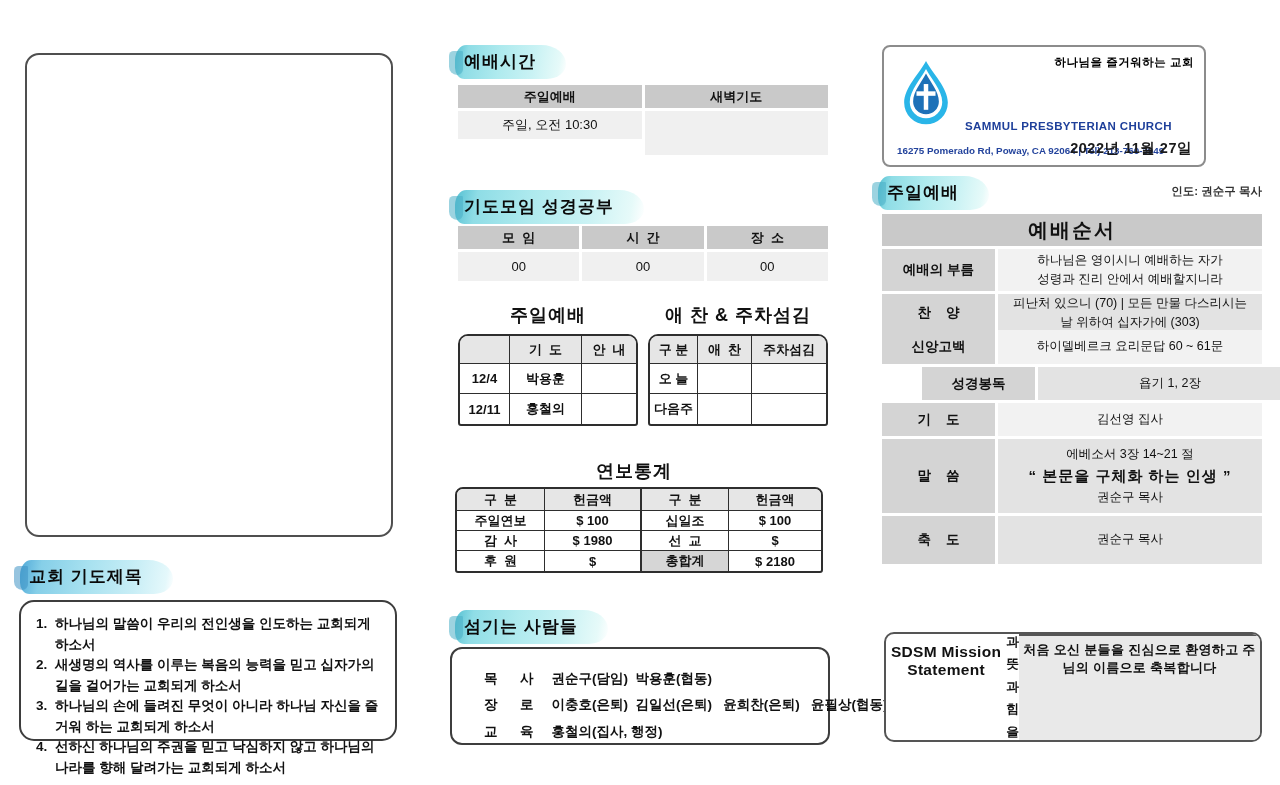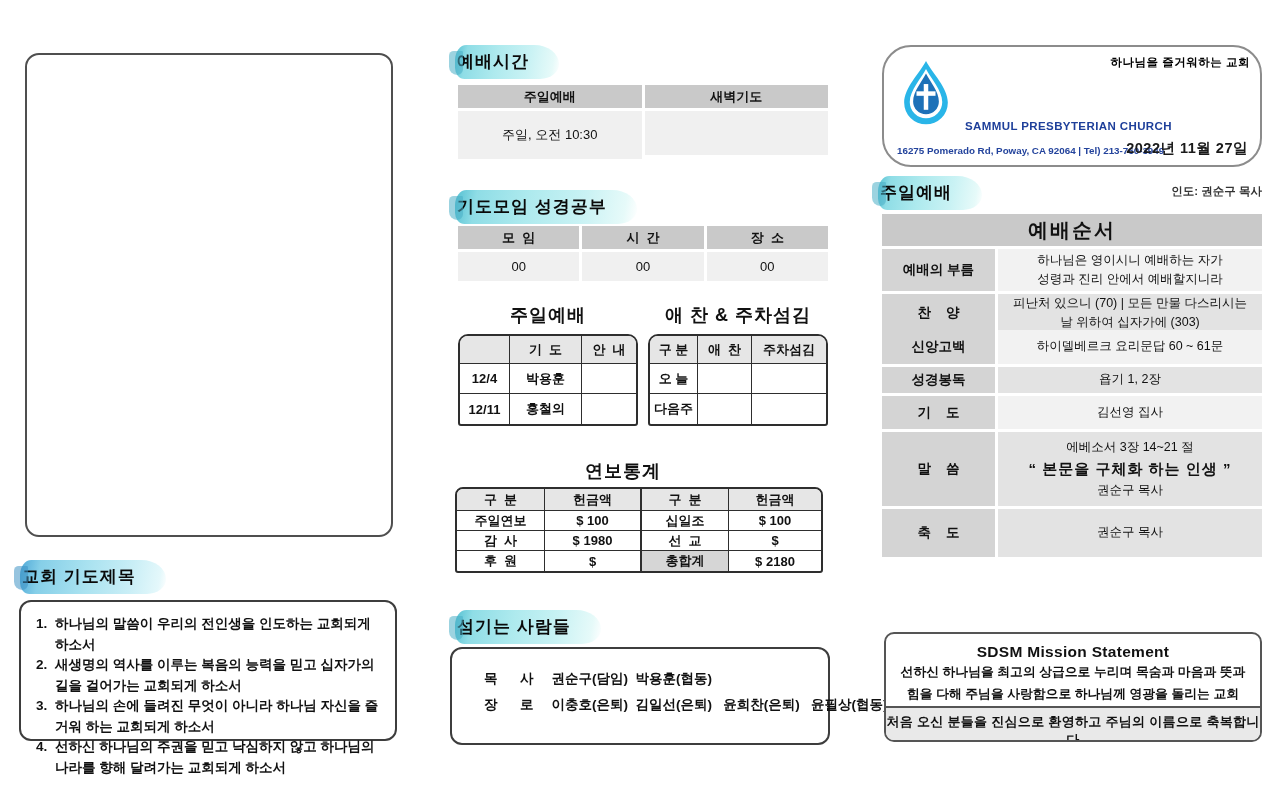--- a/index.html
+++ b/index.html
@@ -1,21 +1,21 @@
 <!DOCTYPE html>
 <html><head>
 <meta charset="utf-8">
 <style>
   * { margin:0; padding:0; box-sizing:border-box; }
   html,body { background:#ffffff; }
   body { font-family:"Liberation Sans","DejaVu Sans",sans-serif; color:#111; }
   .page { position:relative; width:1280px; height:785px; background:#fff; overflow:hidden; }
 
   
-  .brush { position:absolute; display:inline-block; padding:5px 30px 6px 2px;
+  .brush { position:absolute; display:inline-block; padding:5px 30px 6px 9px;
            font-size:17px; font-weight:bold; color:#0a0a0a; letter-spacing:1px; white-space:pre;
            background:linear-gradient(100deg,#55c0d2 0%,#8fdde6 12%,#aeeaee 40%,#c9f2f4 70%,#e6faf9 92%,rgba(230,250,249,0) 100%);
            border-radius:12px 26px 20px 10px / 16px 20px 16px 12px; }
   .brush::before { content:""; position:absolute; left:-6px; top:6px; width:14px; height:70%;
            background:#4aaec6; opacity:.55; border-radius:8px 2px 10px 14px; }
   .brush.blue { background:linear-gradient(100deg,#4fa9d8 0%,#86cfe8 14%,#a9e2f0 45%,#c9eef6 75%,#e4f8fb 94%,rgba(228,248,251,0) 100%); }
   .brush.blue::before { background:#3f93c4; }
 
   
   .gap-table { position:absolute; display:grid; gap:3px; background:#fff; }
@@ -63,50 +63,50 @@
   .svc-label { background:#d4d4d4; display:flex; align-items:center; justify-content:center;
                font-size:13.5px; font-weight:bold; white-space:pre; }
   .svc-content { display:flex; flex-direction:column; align-items:center; justify-content:center;
                  font-size:12.5px; font-weight:500; line-height:1.55; text-align:center; }
   .svc-content.lt { background:#f2f2f2; }
   .svc-content.dk { background:#e3e3e3; }
   .svc-content .em { font-size:15px; font-weight:bold; letter-spacing:1px; }
 
   
   .mission-box { position:absolute; border:2px solid #555; border-radius:10px; background:#fff; overflow:hidden;
-                 display:flex; flex-direction:column; }
+                 display:flex; flex-direction:row; }
   .mission-title { text-align:center; font-size:15.5px; font-weight:bold; margin-top:9px; letter-spacing:.3px; }
   .mission-lines { flex:1; display:flex; flex-direction:column; justify-content:center; align-items:center; }
   .mission-line { font-size:12.8px; font-weight:600; line-height:1.75; text-align:center; }
   .welcome-bar { border-top:2px solid #555; background:#e9e9e9; text-align:center;
                  font-size:13px; font-weight:bold; padding:5px 0 6px; letter-spacing:.3px; }
 </style>
 </head>
 <body>
 
 <div class="page">
 
   <div class="plain-box" style="left:25px; top:53px; width:368px; height:484px;"></div>
 
   <div class="brush blue" style="left:20px; top:560px;">교회 기도제목</div>
 
-  <div class="round-box" style="left:19px; top:600px; width:378px; height:141px;">
+  <div class="round-box" style="left:19px; top:600px; width:378px; height:141px;border-radius:15px;">
     <ol class="prayer-list" id="prayer-list">
         <li>하나님의 말씀이 우리의 전인생을 인도하는 교회되게 하소서</li>
         <li>새생명의 역사를 이루는 복음의 능력을 믿고 십자가의 길을 걸어가는 교회되게 하소서</li>
         <li>하나님의 손에 들려진 무엇이 아니라 하나님 자신을 즐거워 하는 교회되게 하소서</li>
         <li>선하신 하나님의 주권을 믿고 낙심하지 않고 하나님의 나라를 향해 달려가는 교회되게 하소서</li>
       </ol>
   </div>
 
   <div class="brush" style="left:455px; top:45px;">예배시간</div>
   <div class="gap-table" id="worship-time-table" style="left:458px; top:85px; width:370px; grid-template-columns:1fr 1fr;">
       <div class="th">주일예배</div>
       <div class="th">새벽기도</div>
-      <div class="td" style="height: 48px;">주일, 오전 10:30</div>
+      <div class="td" style="height: 28px;">주일, 오전 10:30</div>
       <div class="td" style="height: 44px;"></div>
     </div>
 
   <div class="brush" style="left:455px; top:190px;">기도모임 성경공부</div>
   <div class="gap-table" id="prayer-study-table" style="left:458px; top:226px; width:370px; grid-template-columns:1fr 1fr 1fr;">
       <div class="th">모  임</div>
       <div class="th">시  간</div>
       <div class="th">장  소</div>
       <div class="td" style="height: 29px;">00</div>
       <div class="td" style="height: 29px;">00</div>
@@ -132,21 +132,21 @@
       <div class="c hd">애  찬</div>
       <div class="c hd last-col">주차섬김</div>
       <div class="c">오 늘</div>
       <div class="c"></div>
       <div class="c last-col"></div>
       <div class="c last-row">다음주</div>
       <div class="c last-row"></div>
       <div class="c last-col last-row"></div>
     </div>
 
-  <div class="mid-title" style="left:439px; top:459px; width:368px;">연보통계</div>
+  <div class="mid-title" style="left:450px; top:459px; width:368px;">연보통계</div>
   <div class="btable" id="offering-table" style="left:455px; top:487px; width:368px; height:86px; grid-template-columns:88px 96px 88px 1fr; grid-template-rows:22px 1fr 1fr 1fr; border-radius:8px 8px 3px 3px;">
       <div class="c hd">구  분</div>
       <div class="c hd">헌금액</div>
       <div class="c hd sep">구  분</div>
       <div class="c hd last-col">헌금액</div>
       <div class="c">주일연보</div>
       <div class="c">$ 100</div>
       <div class="c sep">십일조</div>
       <div class="c last-col">$ 100</div>
       <div class="c">감  사</div>
@@ -163,24 +163,28 @@
   <div class="round-box" style="left:450px; top:647px; width:380px; height:98px; padding:17px 10px 0 32px;">
     <div id="servants-list">
         <div class="srv-row">
           <span class="srv-role">목      사</span>
           <span class="srv-names">권순구(담임)  박용훈(협동)</span>
         </div>
         <div class="srv-row">
           <span class="srv-role">장      로</span>
           <span class="srv-names">이충호(은퇴)  김일선(은퇴)   윤희찬(은퇴)   윤필상(협동)</span>
         </div>
-      </div>
-  </div>
-
-  <div class="church-card" style="left:882px; top:45px; width:380px; height:122px;border-radius:29px;">
+        <div class="srv-row">
+          <span class="srv-role">교      육</span>
+          <span class="srv-names">홍철의(집사, 행정)</span>
+        </div>
+      </div>
+  </div>
+
+  <div class="church-card" style="left:882px; top:45px; width:324px; height:122px;">
     <div class="tagline">하나님을 즐거워하는 교회</div>
     <div class="logo-wrap">
       <svg width="56" height="68" viewBox="0 0 100 120">
         <path d="M50 3 C39 24 11 51 11 77 a39 39 0 0 0 78 0 C89 51 61 24 50 3 Z" fill="#29b5e8"></path>
         <path d="M50 17 C42 33 21 55 21 76 a29 29 0 0 0 58 0 C79 55 58 33 50 17 Z" fill="#ffffff"></path>
         <path d="M50 25 C43 39 27 57 27 75 a23 23 0 0 0 46 0 C73 57 57 39 50 25 Z" fill="#1d71b8"></path>
         <rect x="46" y="44" width="8" height="46" fill="#ffffff"></rect>
         <rect x="33" y="57" width="34" height="8" fill="#ffffff"></rect>
       </svg>
     </div>
@@ -207,21 +211,21 @@
           <div>피난처 있으니 (70) | 모든 만물 다스리시는</div>
           <div>날 위하여 십자가에 (303)</div>
         </div>
       </div>
       <div class="svc-row" style="height: 34px;">
         <div class="svc-label">신앙고백</div>
         <div class="svc-content lt">
           <div>하이델베르크 요리문답 60 ~ 61문</div>
         </div>
       </div>
-      <div class="svc-row" style="height: 26px;">
+      <div class="svc-row" style="height: 33px; margin-left: 40px;">
         <div class="svc-label">성경봉독</div>
         <div class="svc-content dk">
           <div>욥기 1, 2장</div>
         </div>
       </div>
       <div class="svc-row" style="height: 33px;">
         <div class="svc-label">기    도</div>
         <div class="svc-content lt">
           <div>김선영 집사</div>
         </div>

